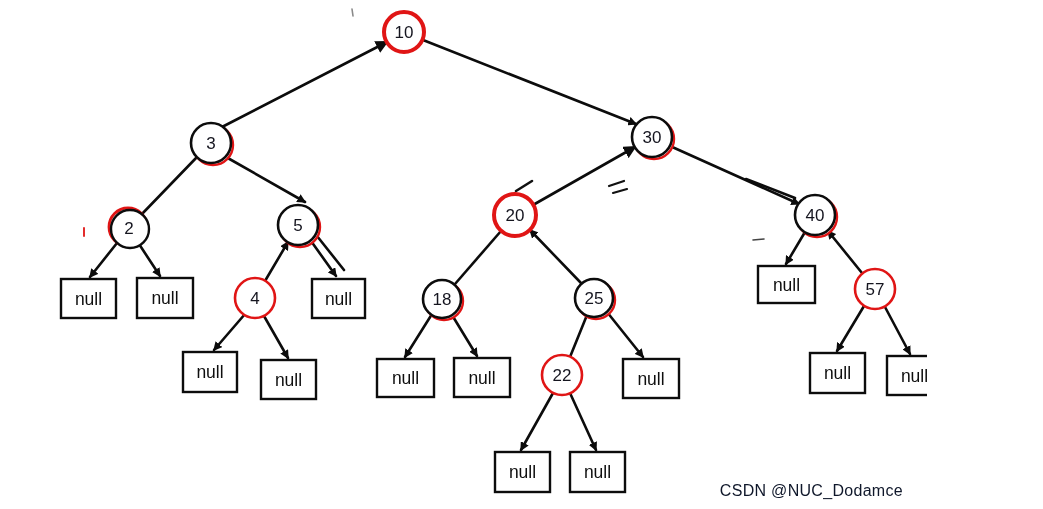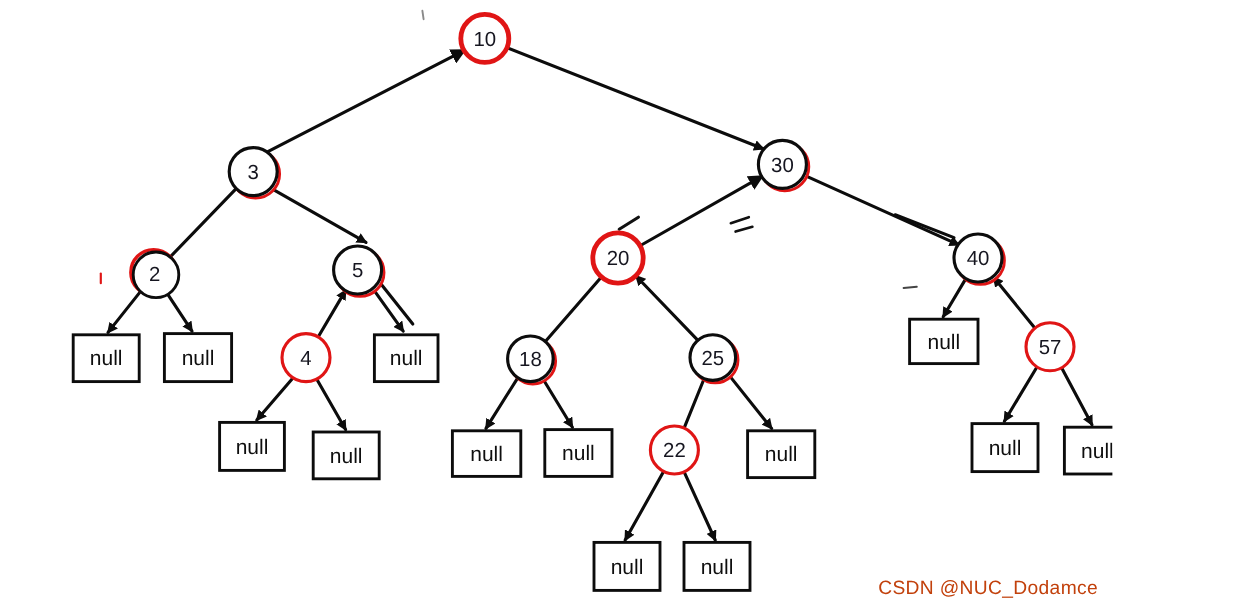--- a/index.html
+++ b/index.html
@@ -6,24 +6,24 @@
   #stage{
     position:relative;
     width:927px;height:509px;
     background:#ffffff;
     font-family:"Liberation Sans", sans-serif;
     overflow:hidden;
   }
   #tree-svg{position:absolute;left:0;top:0;}
   #watermark{
     position:absolute;
-    right:12px;bottom:9px;
+    right:24px;bottom:9px;
     font-size:16px;
     letter-spacing:0.3px;
-    color:#c2410c;
+    color:#0f172a;
     user-select:none;
   }
   text{font-family:"Liberation Sans", sans-serif;}
 </style>
 </head>
 <body>
 
 <div id="stage">
   <svg id="tree-svg" width="1043" height="509" viewBox="0 0 1043 509">
       <defs>

